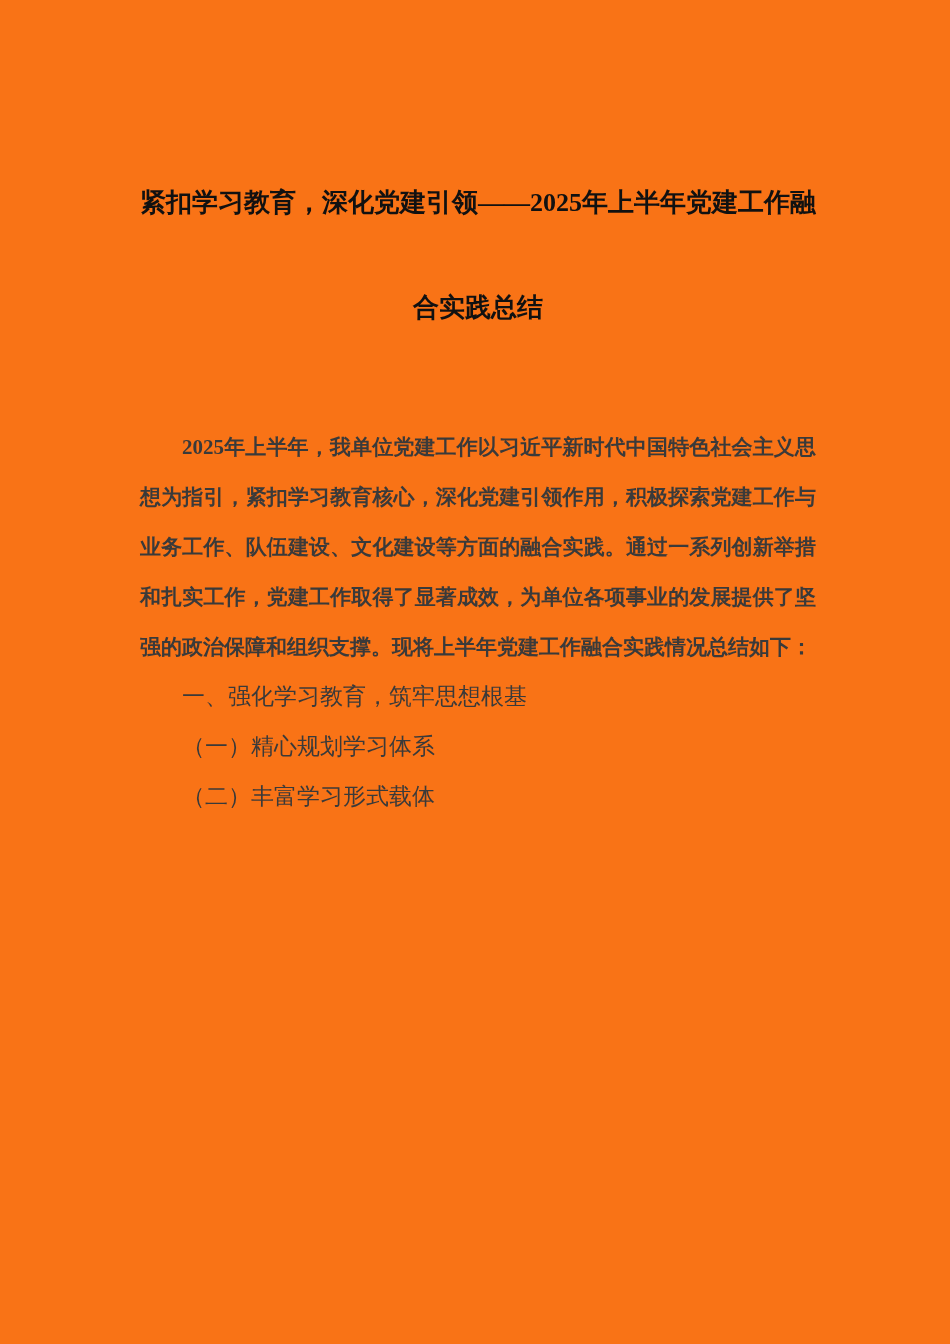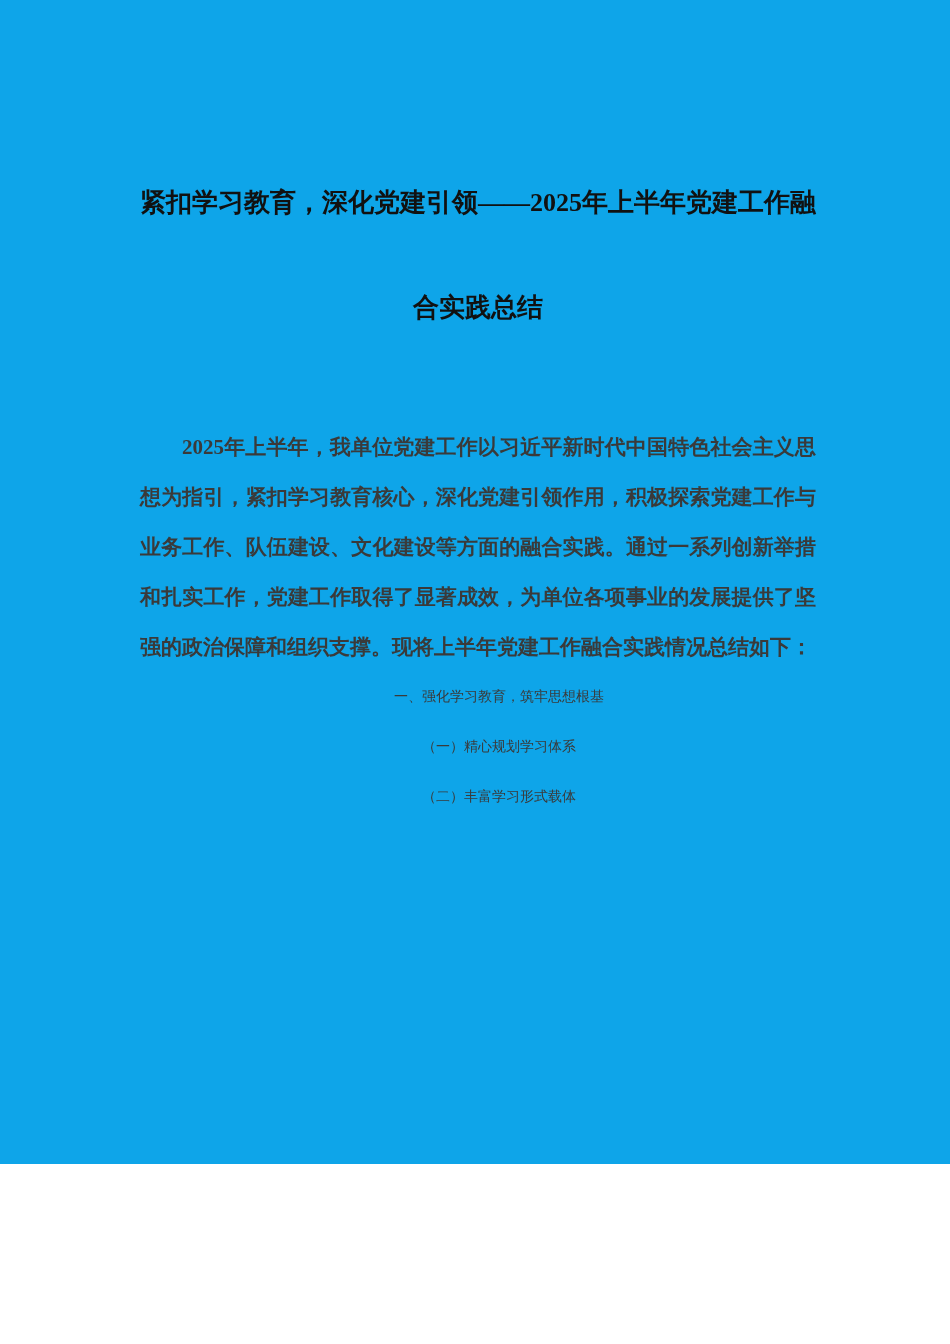--- a/index.html
+++ b/index.html
@@ -6,22 +6,22 @@
     margin: 0;
     padding: 0;
     background: #ffffff;
   }
   body {
     font-family: "Liberation Serif", "DejaVu Serif", serif;
   }
   .page {
     position: relative;
     width: 950px;
-    height: 1164px;
-    background: #0ea5e9;
+    height: 1344px;
+    background: #f97316;
     overflow: hidden;
     box-sizing: border-box;
   }
   .content {
     position: absolute;
     left: 140px;
     top: 0;
     width: 676px;
   }
   
@@ -61,26 +61,26 @@
     text-align-last: left;
     text-justify: inter-ideograph;
     word-break: break-all;
     text-indent: 42px;
   }
   p.para.justify-full {
     text-align: justify;
   }
   p.heading {
     margin: 0;
-    font-size: 14px;
+    font-size: 23px;
     font-weight: normal;
     color: #3a3a3a;
     line-height: 50px;
     text-indent: 42px;
-    text-align: center;
+    text-align: left;
     word-break: break-all;
   }
 </style>
 </head>
 <body>
 
 <div class="page">
   <div class="content">
 
     <h1 class="doc-title">

